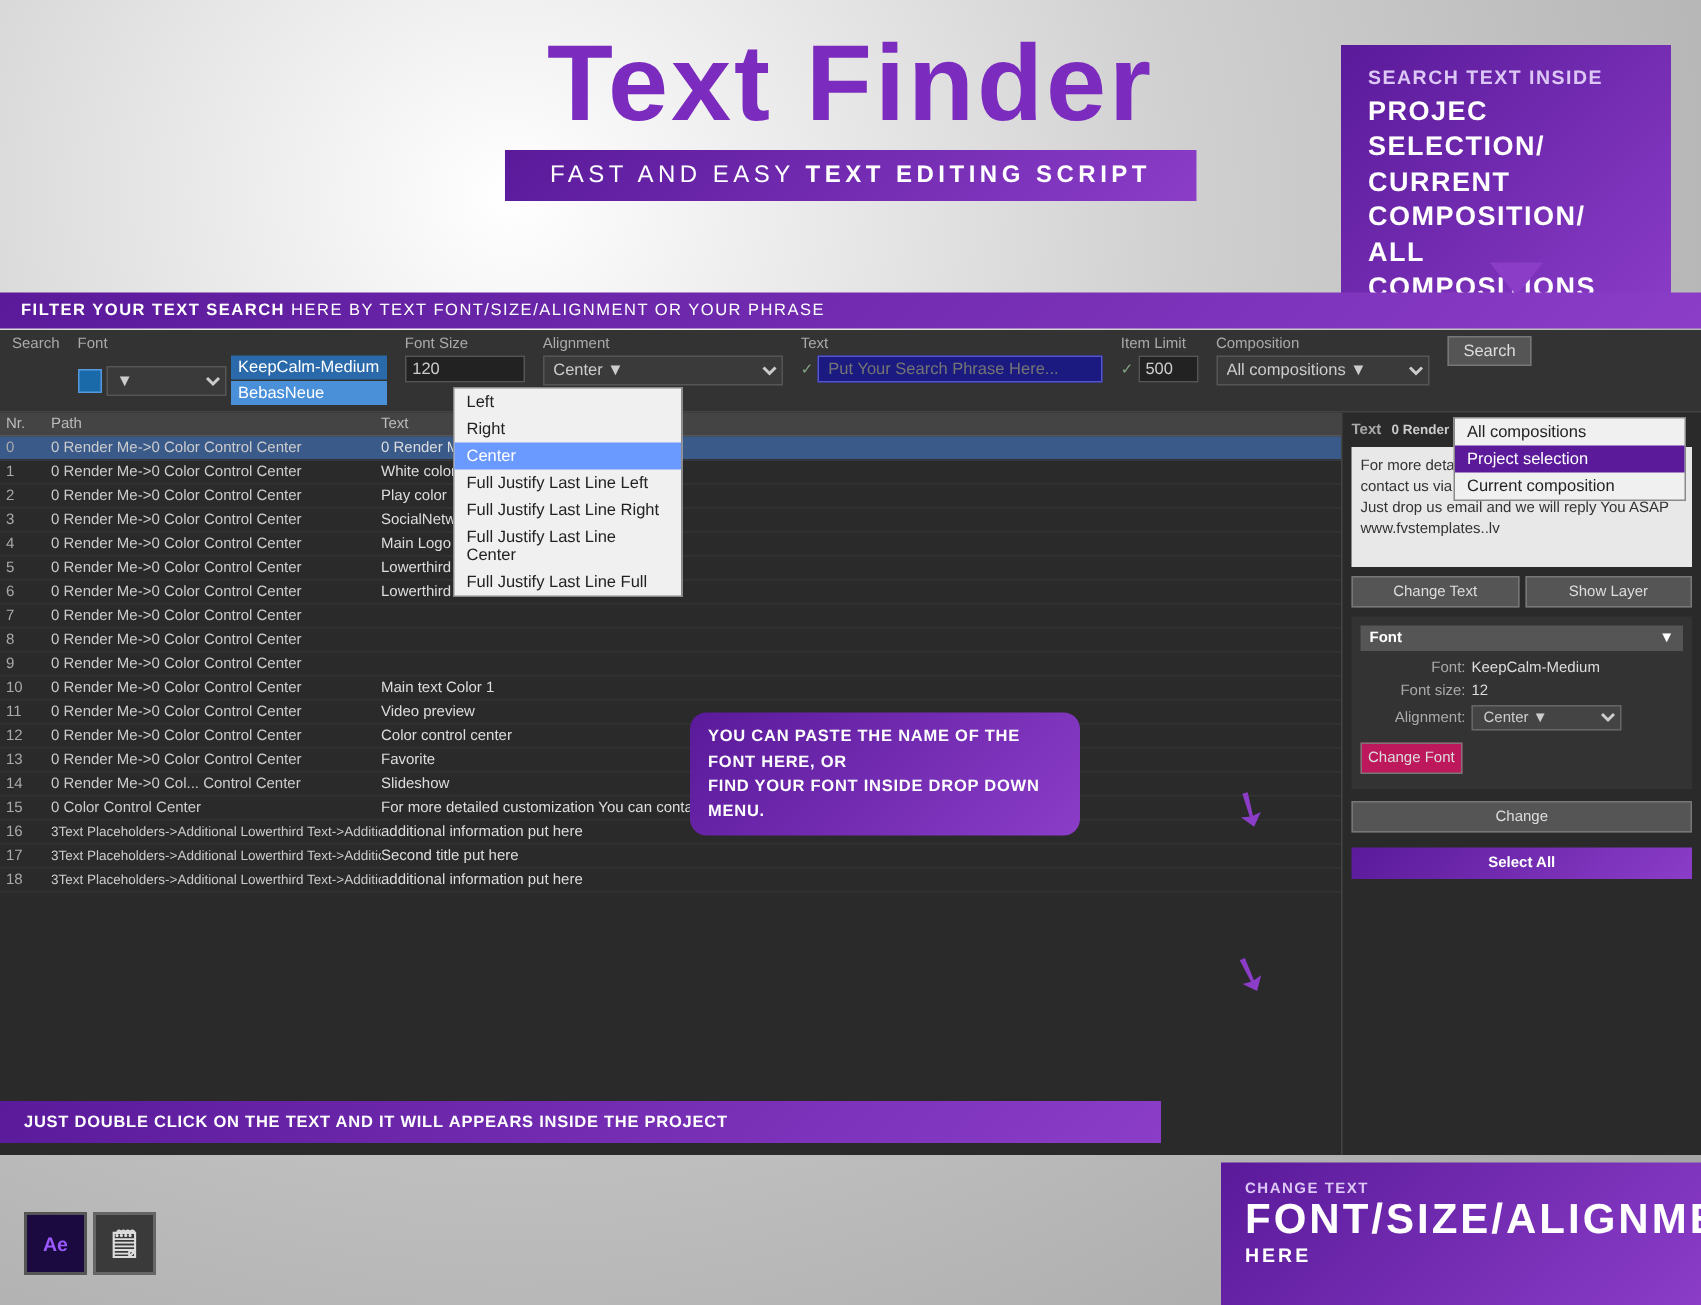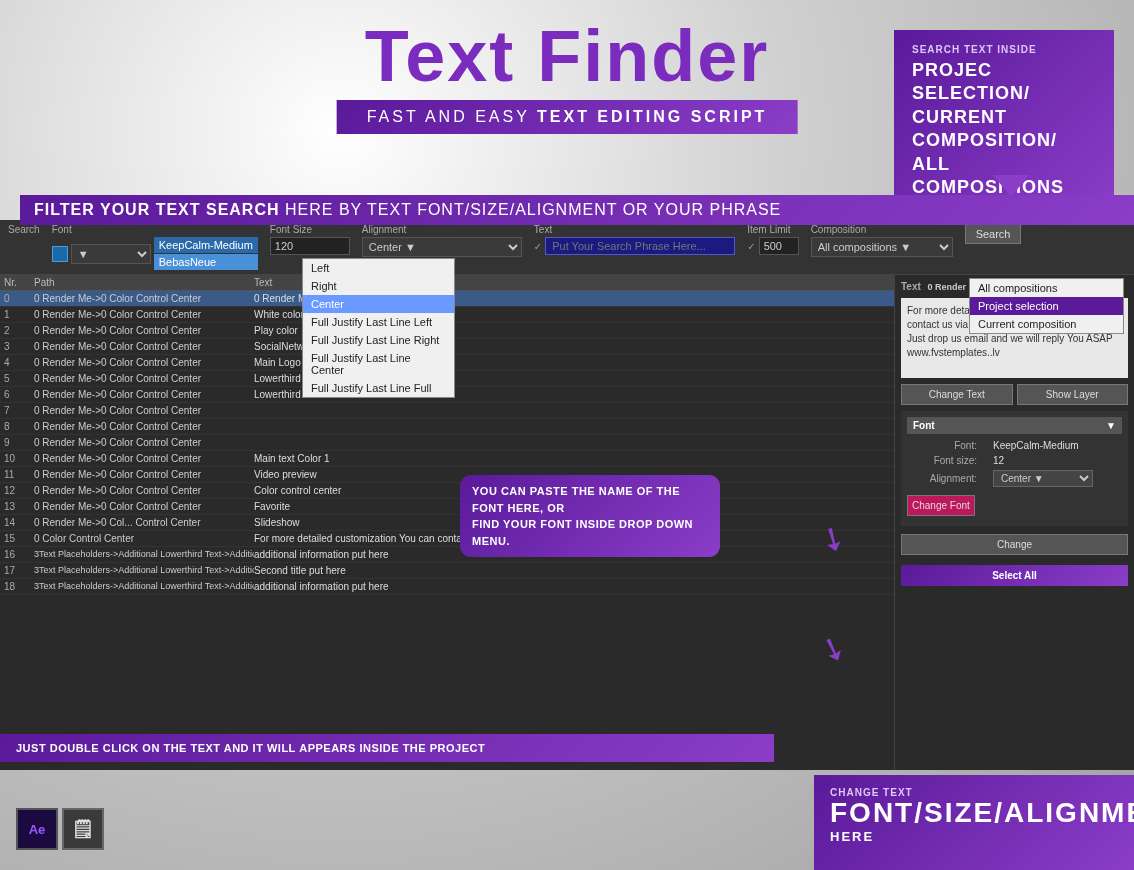--- a/index.html
+++ b/index.html
@@ -56,21 +56,21 @@
       position: absolute;
       top: 30px;
       right: 20px;
       background: linear-gradient(135deg, #5a1a9a, #8b3dc8);
       color: white;
       padding: 14px 18px;
       width: 220px;
       z-index: 10;
     }
     .callout-right .small-label {
-      font-size: 10px;
+      font-size: 13px;
       letter-spacing: 1px;
       font-weight: bold;
       color: #ddc8f5;
     }
     .callout-right .big-text {
       font-size: 18px;
       font-weight: 900;
       line-height: 1.3;
       letter-spacing: 1px;
       margin-top: 4px;
@@ -91,25 +91,24 @@
 
     
     .filter-bar {
       position: absolute;
       top: 195px;
       left: 0;
       right: 0;
       background: linear-gradient(135deg, #5a1a9a, #8b3dc8);
       color: white;
       padding: 6px 14px;
-      font-size: 16px;
+      font-size: 11px;
       font-weight: bold;
       letter-spacing: 1px;
       z-index: 10;
-      margin-left: 20px;
     }
     .filter-bar span {
       font-weight: 400;
     }
 
     
     .main-panel {
       position: absolute;
       top: 220px;
       left: 0;
@@ -285,21 +284,21 @@
       font-weight: bold;
       padding: 3px 6px;
       display: flex;
       justify-content: space-between;
       margin-bottom: 6px;
     }
     .font-row {
       display: flex;
       align-items: center;
       margin-bottom: 4px;
-      gap: 16px;
+      gap: 4px;
     }
     .font-row-label {
       color: #aaa;
       font-size: 10px;
       width: 70px;
       text-align: right;
     }
     .font-row-value {
       color: #ddd;
       font-size: 10px;

